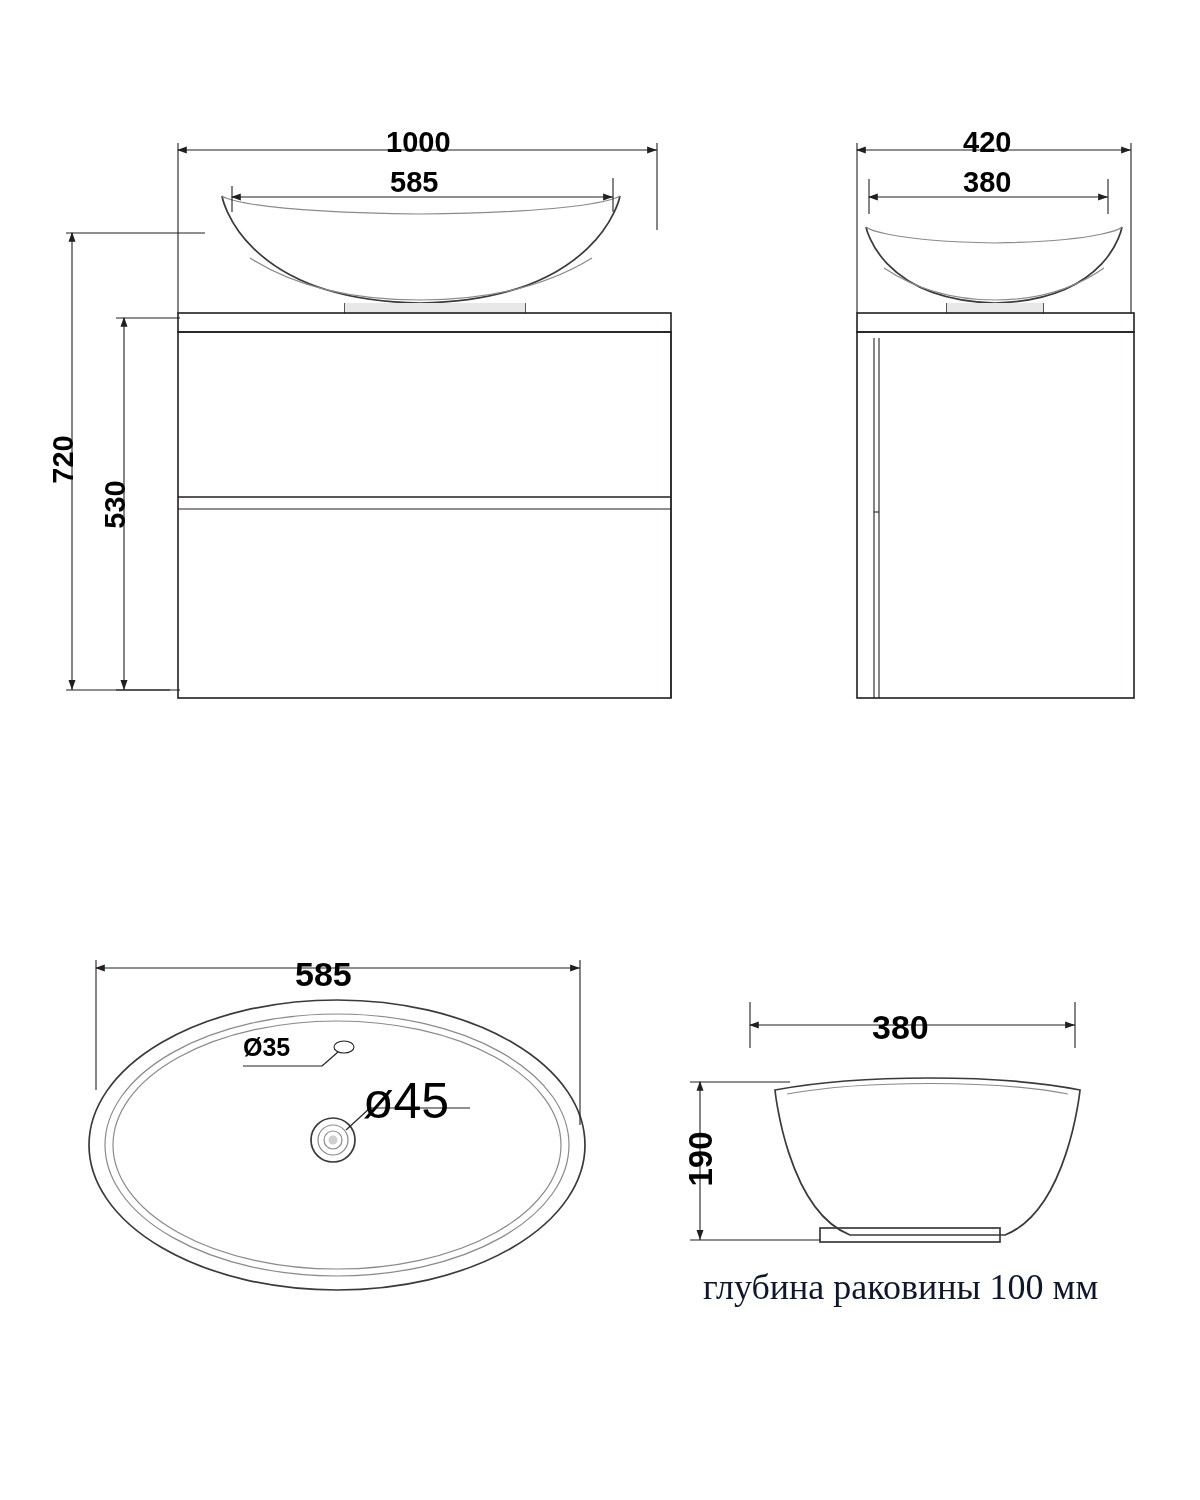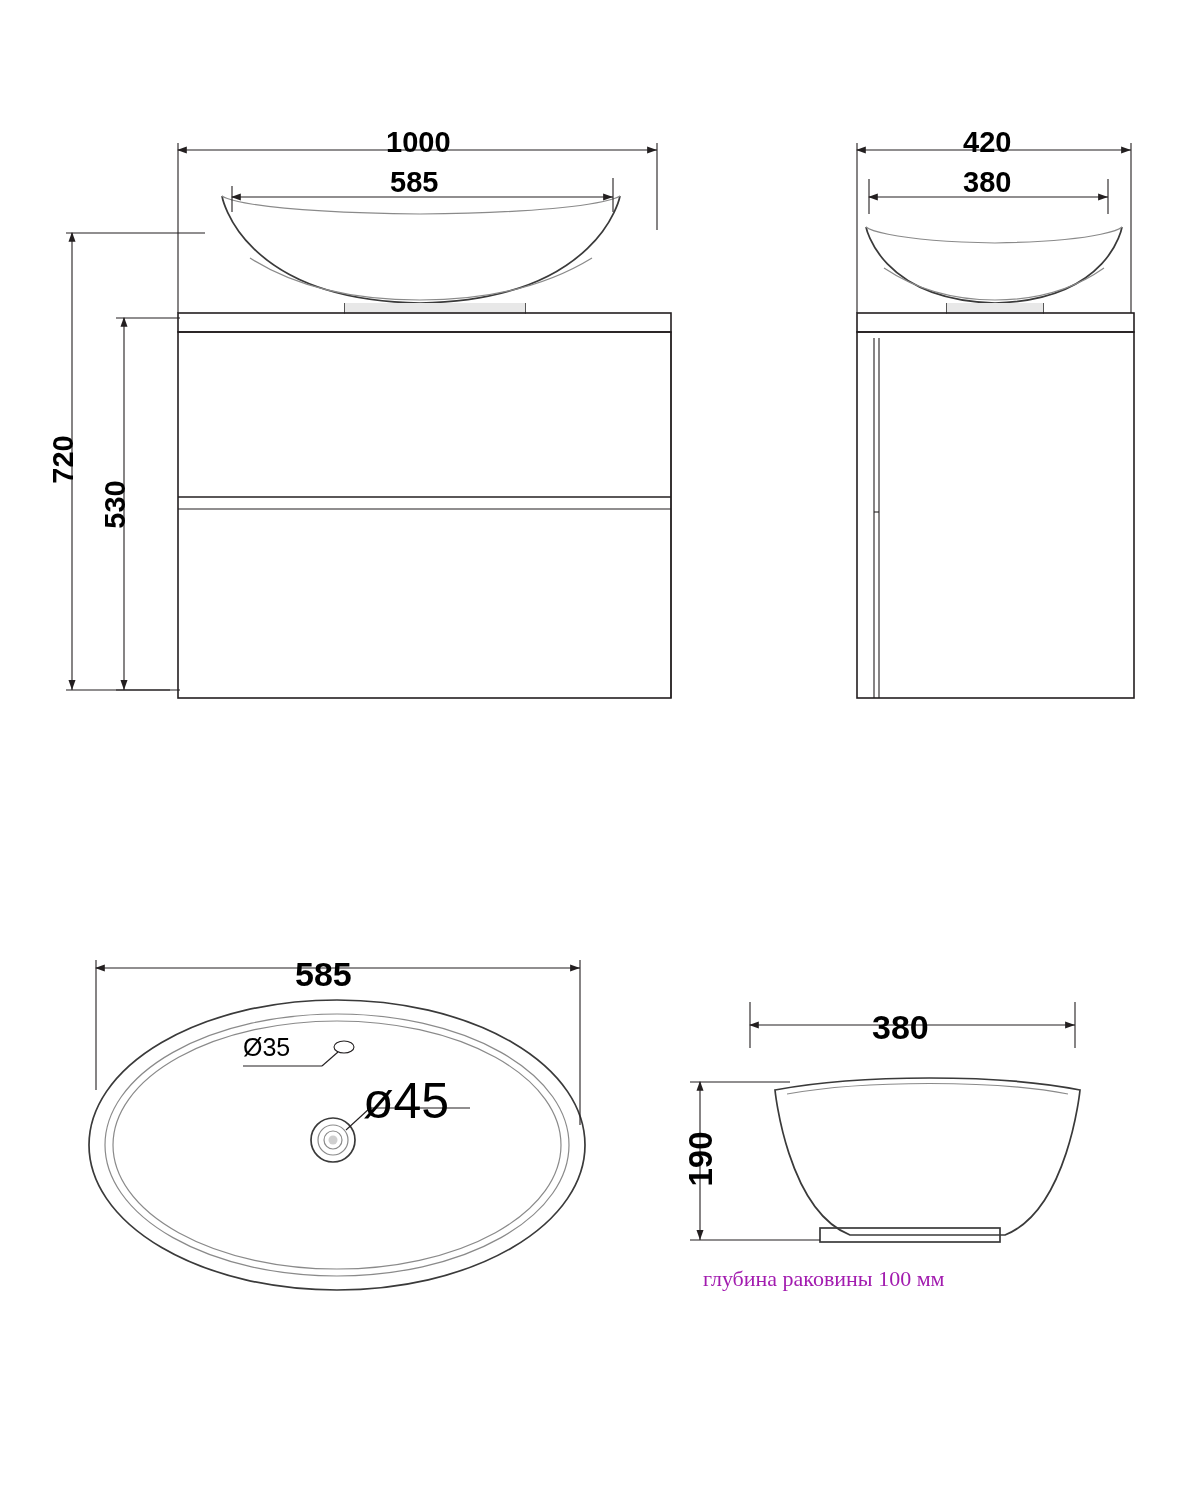--- a/index.html
+++ b/index.html
@@ -29,22 +29,22 @@
     white-space: nowrap;
   }
   .dim-label.big { font-size: 29px; text-align: right; }
   .dim-label.vert {
     transform: rotate(-90deg);
     transform-origin: 50% 50%;
   }
   .note {
     position: absolute;
     font-family: "Liberation Serif", serif;
-    font-size: 22px;
-    color: #a21caf;
+    font-size: 36px;
+    color: #0f172a;
     white-space: nowrap;
   }
   svg { display: block; }
   .ln { stroke: #231f20; stroke-width: 1.6; fill: none; }
   .ln-thin { stroke: #231f20; stroke-width: 1.1; fill: none; }
   .ln-obj { stroke: #3a3a3a; stroke-width: 1.7; fill: none; }
   .ln-light { stroke: #8a8a8a; stroke-width: 1.2; fill: none; }
 </style>
 </head>
 <body>
@@ -187,21 +187,21 @@
 <div class="dim-label big vert" style="left:34px; top:443px; width:58px; text-align:center;">720</div>
 
 <div class="dim-label big vert" style="left:86px; top:488px; width:58px; text-align:center;">530</div>
 
 <div class="dim-label big" style="left:963px; top:126px;">420</div>
 
 <div class="dim-label big" style="left:963px; top:166px;">380</div>
 
 <div class="dim-label" style="left:295px; top:955px; font-size:34px;">585</div>
 
-<div class="dim-label" style="left:243px; top:1033px; font-size:25px; font-weight:normal;">Ø35</div>
+<div class="dim-label" style="left:243px; top:1033px; font-size:25px; font-weight:bold;">Ø35</div>
 
 <div class="dim-label" style="left:363px; top:1072px; font-size:50px; font-weight:normal;">ø45</div>
 
 <div class="dim-label" style="left:872px; top:1008px; font-size:34px;">380</div>
 
 <div class="dim-label vert" style="left:672px; top:1140px; width:58px; text-align:center; font-size:33px;">190</div>
 
 <div class="note" style="left:703px; top:1266px;">глубина раковины 100 мм</div>
 
 </body></html>

